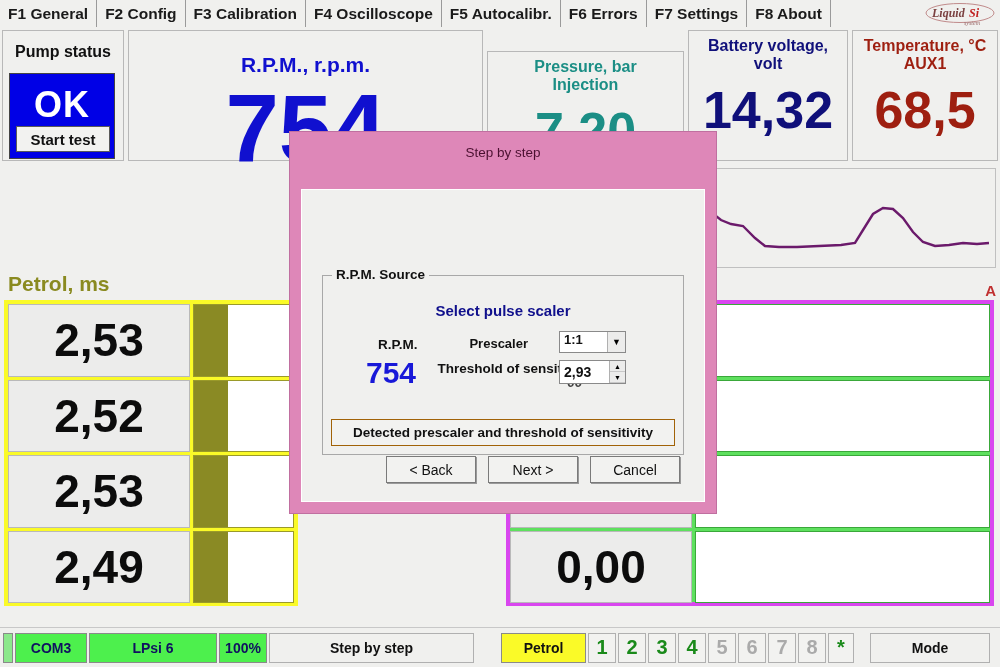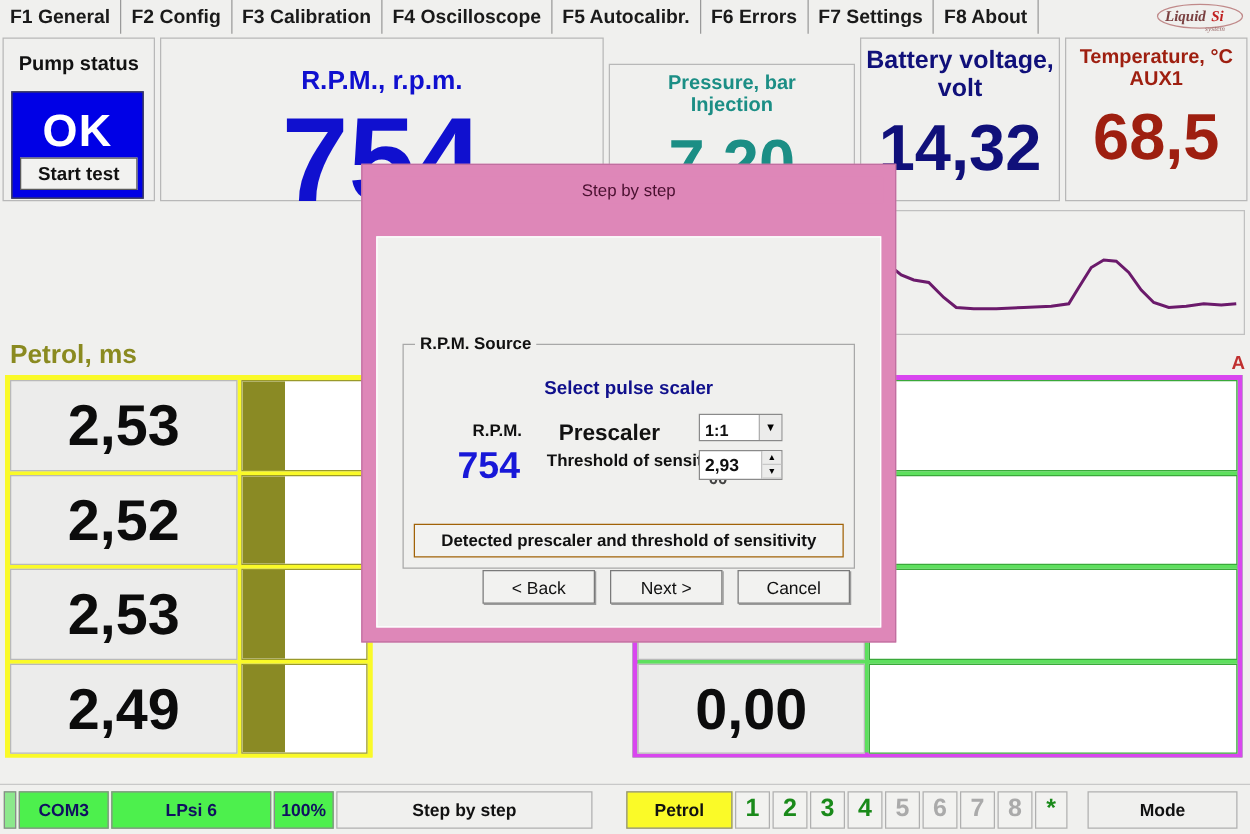--- a/index.html
+++ b/index.html
@@ -68,21 +68,21 @@
   #rpm-title { font-size: 21px; color: #1010cf; padding-top: 22px; }
   #rpm-value {
     font-size: 96px; color: #1010cf; padding-top: 4px; text-align: center;
   }
 
   #press-panel { width: 197px; margin-top: 24px; }
   #press-title { font-size: 16px; color: #1b8e85; }
   #press-value { font-size: 52px; color: #1b8e85; padding-top: 10px; }
 
   #batt-panel { width: 160px; }
-  #batt-title { font-size: 20px; color: #10107a; }
+  #batt-title { font-size: 16px; color: #10107a; }
   #batt-value { font-size: 52px; color: #10107a; padding-top: 10px; }
 
   #temp-panel { flex: 1; }
   #temp-title { font-size: 16px; color: #9e1f10; }
   #temp-value { font-size: 52px; color: #9e1f10; padding-top: 10px; }
 
   
   .scope-wrap {
     position: absolute; top: 168px; left: 506px; width: 490px; height: 100px;
     border: 1px solid #c0c0c0; background: #f0f0ee;
@@ -157,25 +157,25 @@
   .rpm-src-label {
     position: absolute; left: 55px; top: 61px;
     font-size: 13.5px; font-weight: bold; color: #111;
   }
   .rpm-src-value {
     position: absolute; left: 43px; top: 80px;
     font-size: 30px; font-weight: bold; color: #1818d8;
   }
   .prescaler-label {
     position: absolute; right: 155px; top: 60px;
-    font-size: 18px; font-weight: bold; color: #111; white-space: nowrap;
+    font-size: 13px; font-weight: bold; color: #111; white-space: nowrap;
   }
   .prescaler-select {
     position: absolute; right: 57px; top: 55px; width: 67px; height: 22px;
-    background: #fff; border: 1px solid #8a8a8a; display: flex; align-items: flex-end;
+    background: #fff; border: 1px solid #8a8a8a; display: flex; align-items: flex-start;
   }
   .prescaler-select .val {
     flex: 1; font-size: 13px; font-weight: bold; color: #111; padding-left: 4px;
   }
   .prescaler-select .arrow {
     width: 18px; height: 20px; background: #ececeb; border-left: 1px solid #b0b0b0;
     display: flex; align-items: center; justify-content: center; font-size: 9px;
   }
   .thresh-label {
     position: absolute; right: 94px; top: 85px;

